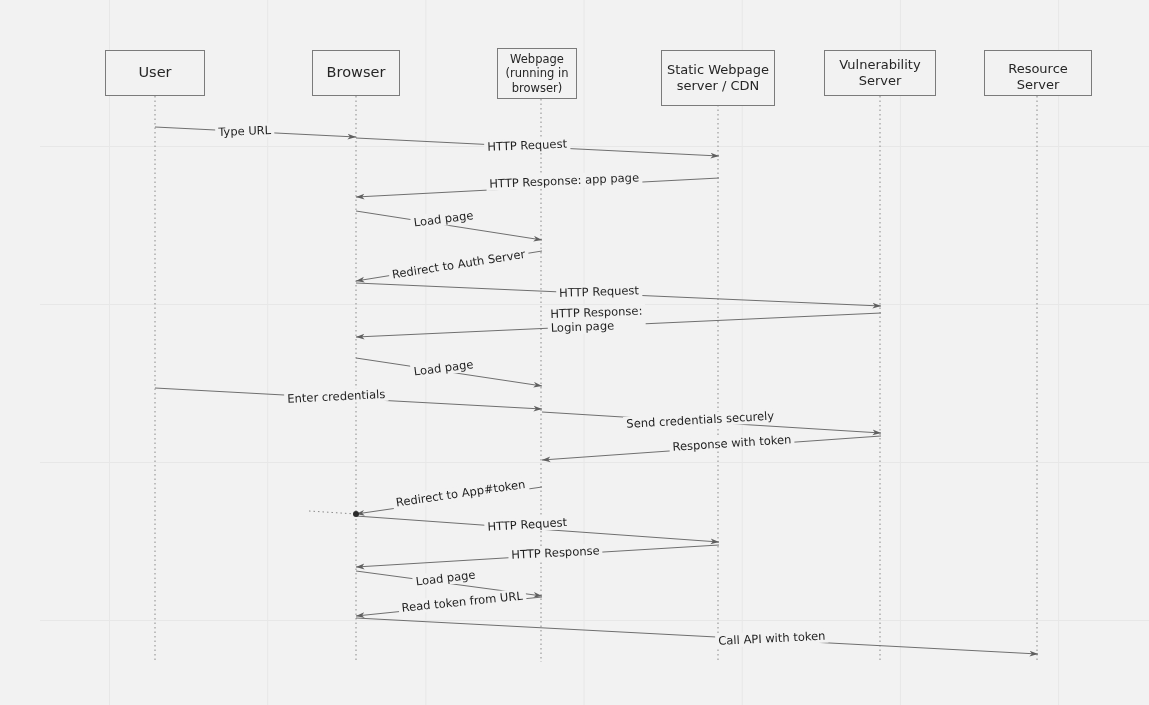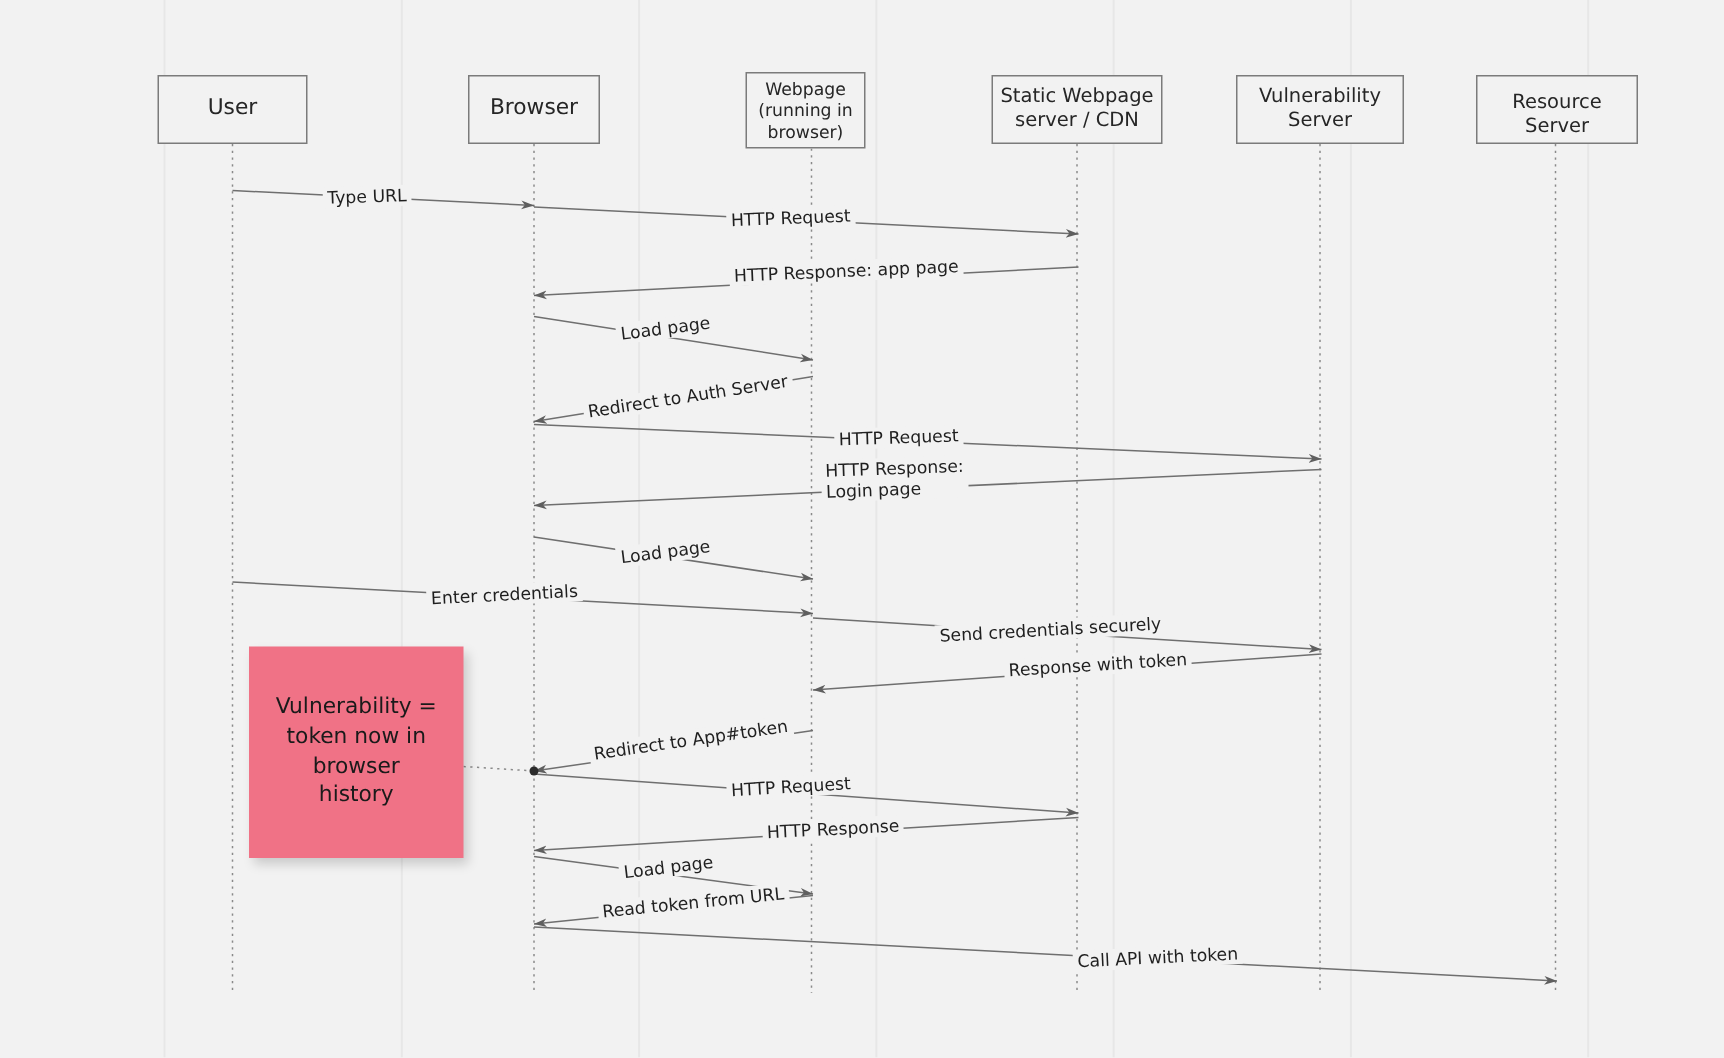--- a/index.html
+++ b/index.html
@@ -115,21 +115,21 @@
         <span class="actor-label">User</span>
       </div>
       <div class="actor-box" style="left: 272px; top: 50px; width: 88px; height: 46px; font-size: 14.5px;">
         <span class="actor-label">Browser</span>
       </div>
       <div class="actor-box" style="left: 457px; top: 48px; width: 80px; height: 51px; font-size: 11.5px;">
         <span class="actor-label">Webpage
 (running in
 browser)</span>
       </div>
-      <div class="actor-box" style="left: 621px; top: 50px; width: 114px; height: 46px; font-size: 13px;">
+      <div class="actor-box" style="left: 621px; top: 50px; width: 114px; height: 56px; font-size: 13px;">
         <span class="actor-label">Static Webpage
 server / CDN</span>
       </div>
       <div class="actor-box" style="left: 784px; top: 50px; width: 112px; height: 46px; font-size: 13px;">
         <span class="actor-label">Vulnerability
 Server</span>
       </div>
       <div class="actor-box" style="left: 944px; top: 50px; width: 108px; height: 46px; font-size: 13px; align-items: flex-end;">
         <span class="actor-label">Resource
 Server</span>
@@ -149,20 +149,14 @@
       <div class="msg-label" style="left: 583px; top: 417px; font-size: 11.5px; transform: rotate(-3.2deg); background: rgb(242, 242, 242); padding: 0px 3px;">Send credentials securely</div>
       <div class="msg-label" style="left: 629px; top: 440px; font-size: 11.5px; transform: rotate(-3.6deg); background: rgb(242, 242, 242); padding: 0px 3px;">Response with token</div>
       <div class="msg-label" style="left: 352px; top: 496px; font-size: 11.5px; transform: rotate(-8.2deg); background: rgb(242, 242, 242); padding: 0px 3px;">Redirect to App#token</div>
       <div class="msg-label" style="left: 444px; top: 520px; font-size: 11.5px; transform: rotate(-3.4deg); background: rgb(242, 242, 242); padding: 0px 3px;">HTTP Request</div>
       <div class="msg-label" style="left: 468px; top: 548px; font-size: 11.5px; transform: rotate(-2.9deg); background: rgb(242, 242, 242); padding: 0px 3px;">HTTP Response</div>
       <div class="msg-label" style="left: 372px; top: 575px; font-size: 11.5px; transform: rotate(-6.8deg); background: rgb(242, 242, 242); padding: 0px 3px;">Load page</div>
       <div class="msg-label" style="left: 358px; top: 601px; font-size: 11.5px; transform: rotate(-5.7deg); background: rgb(242, 242, 242); padding: 0px 3px;">Read token from URL</div>
       <div class="msg-label" style="left: 675px; top: 634px; font-size: 11.5px; transform: rotate(-2.8deg); background: rgb(242, 242, 242); padding: 0px 3px;">Call API with token</div>
     </div>
 
-  <div class="note" id="vuln-note" style="left: 126px; top: 431px; width: 143px; height: 141px; background: rgb(240, 114, 134); font-size: 14.5px;">
-    <span class="note-text">Vulnerability =
-token now in
-browser
-history</span>
-  </div>
 
 </div>
 
 </body></html>

